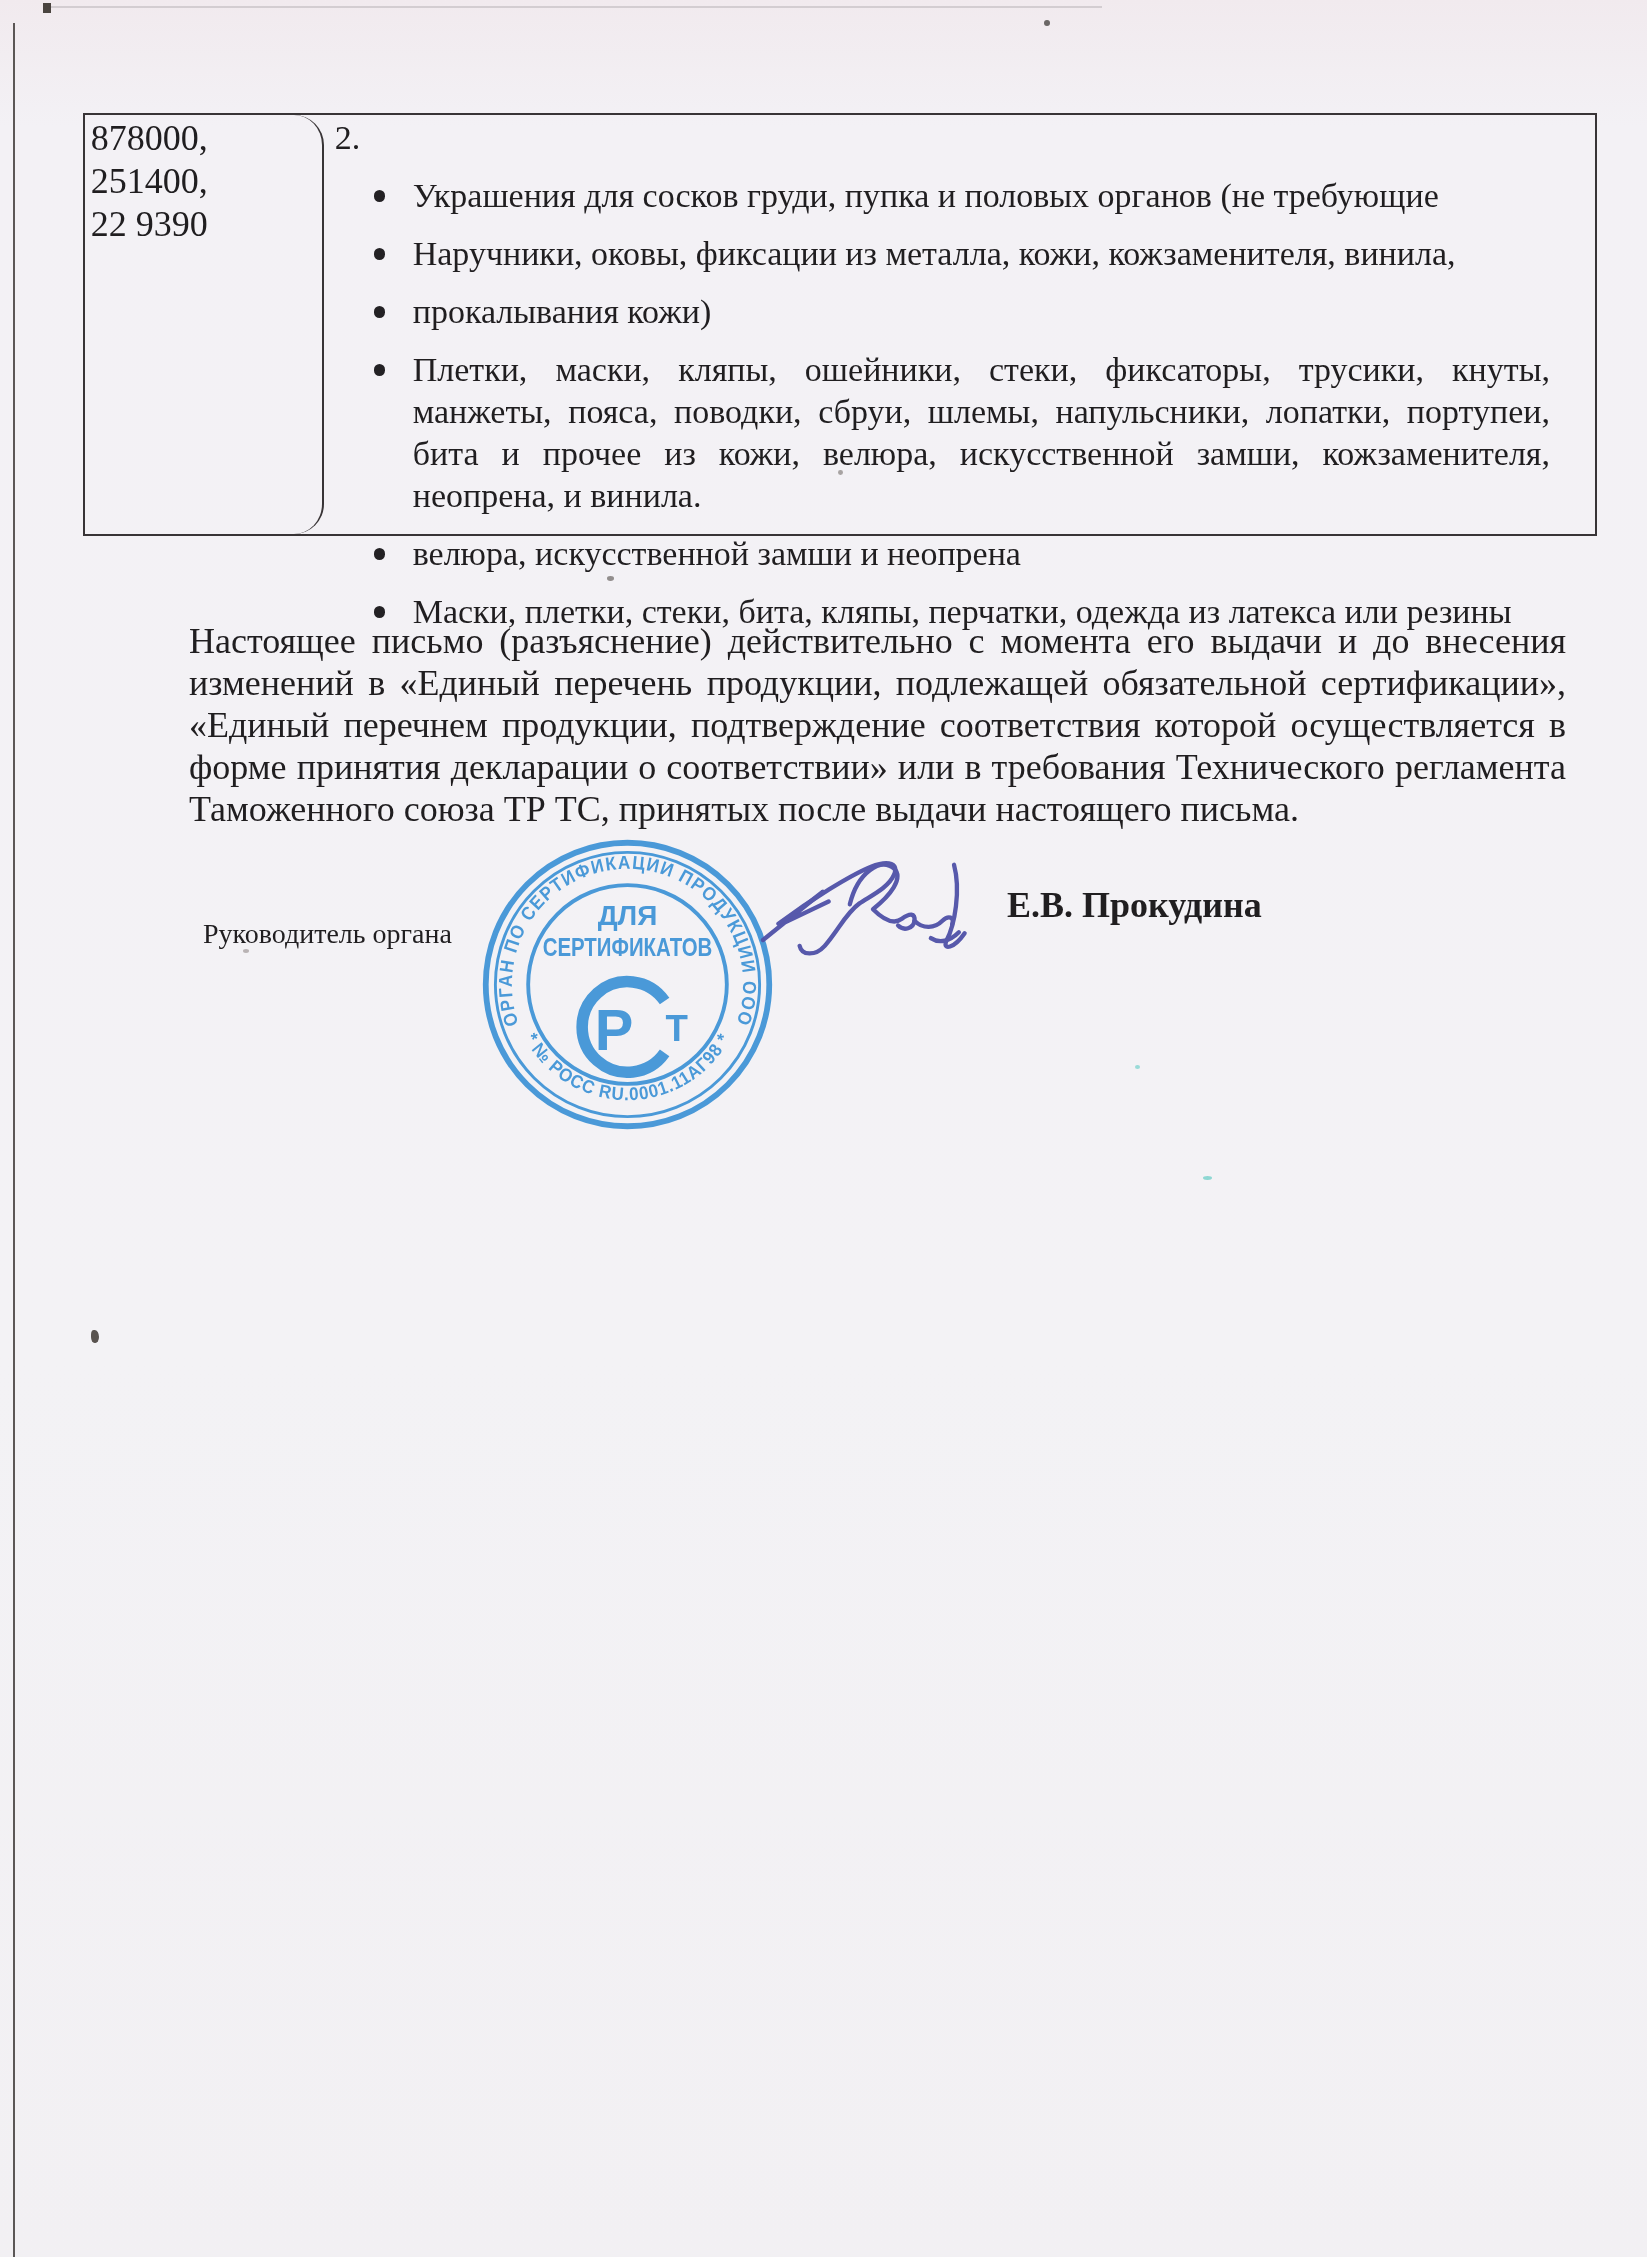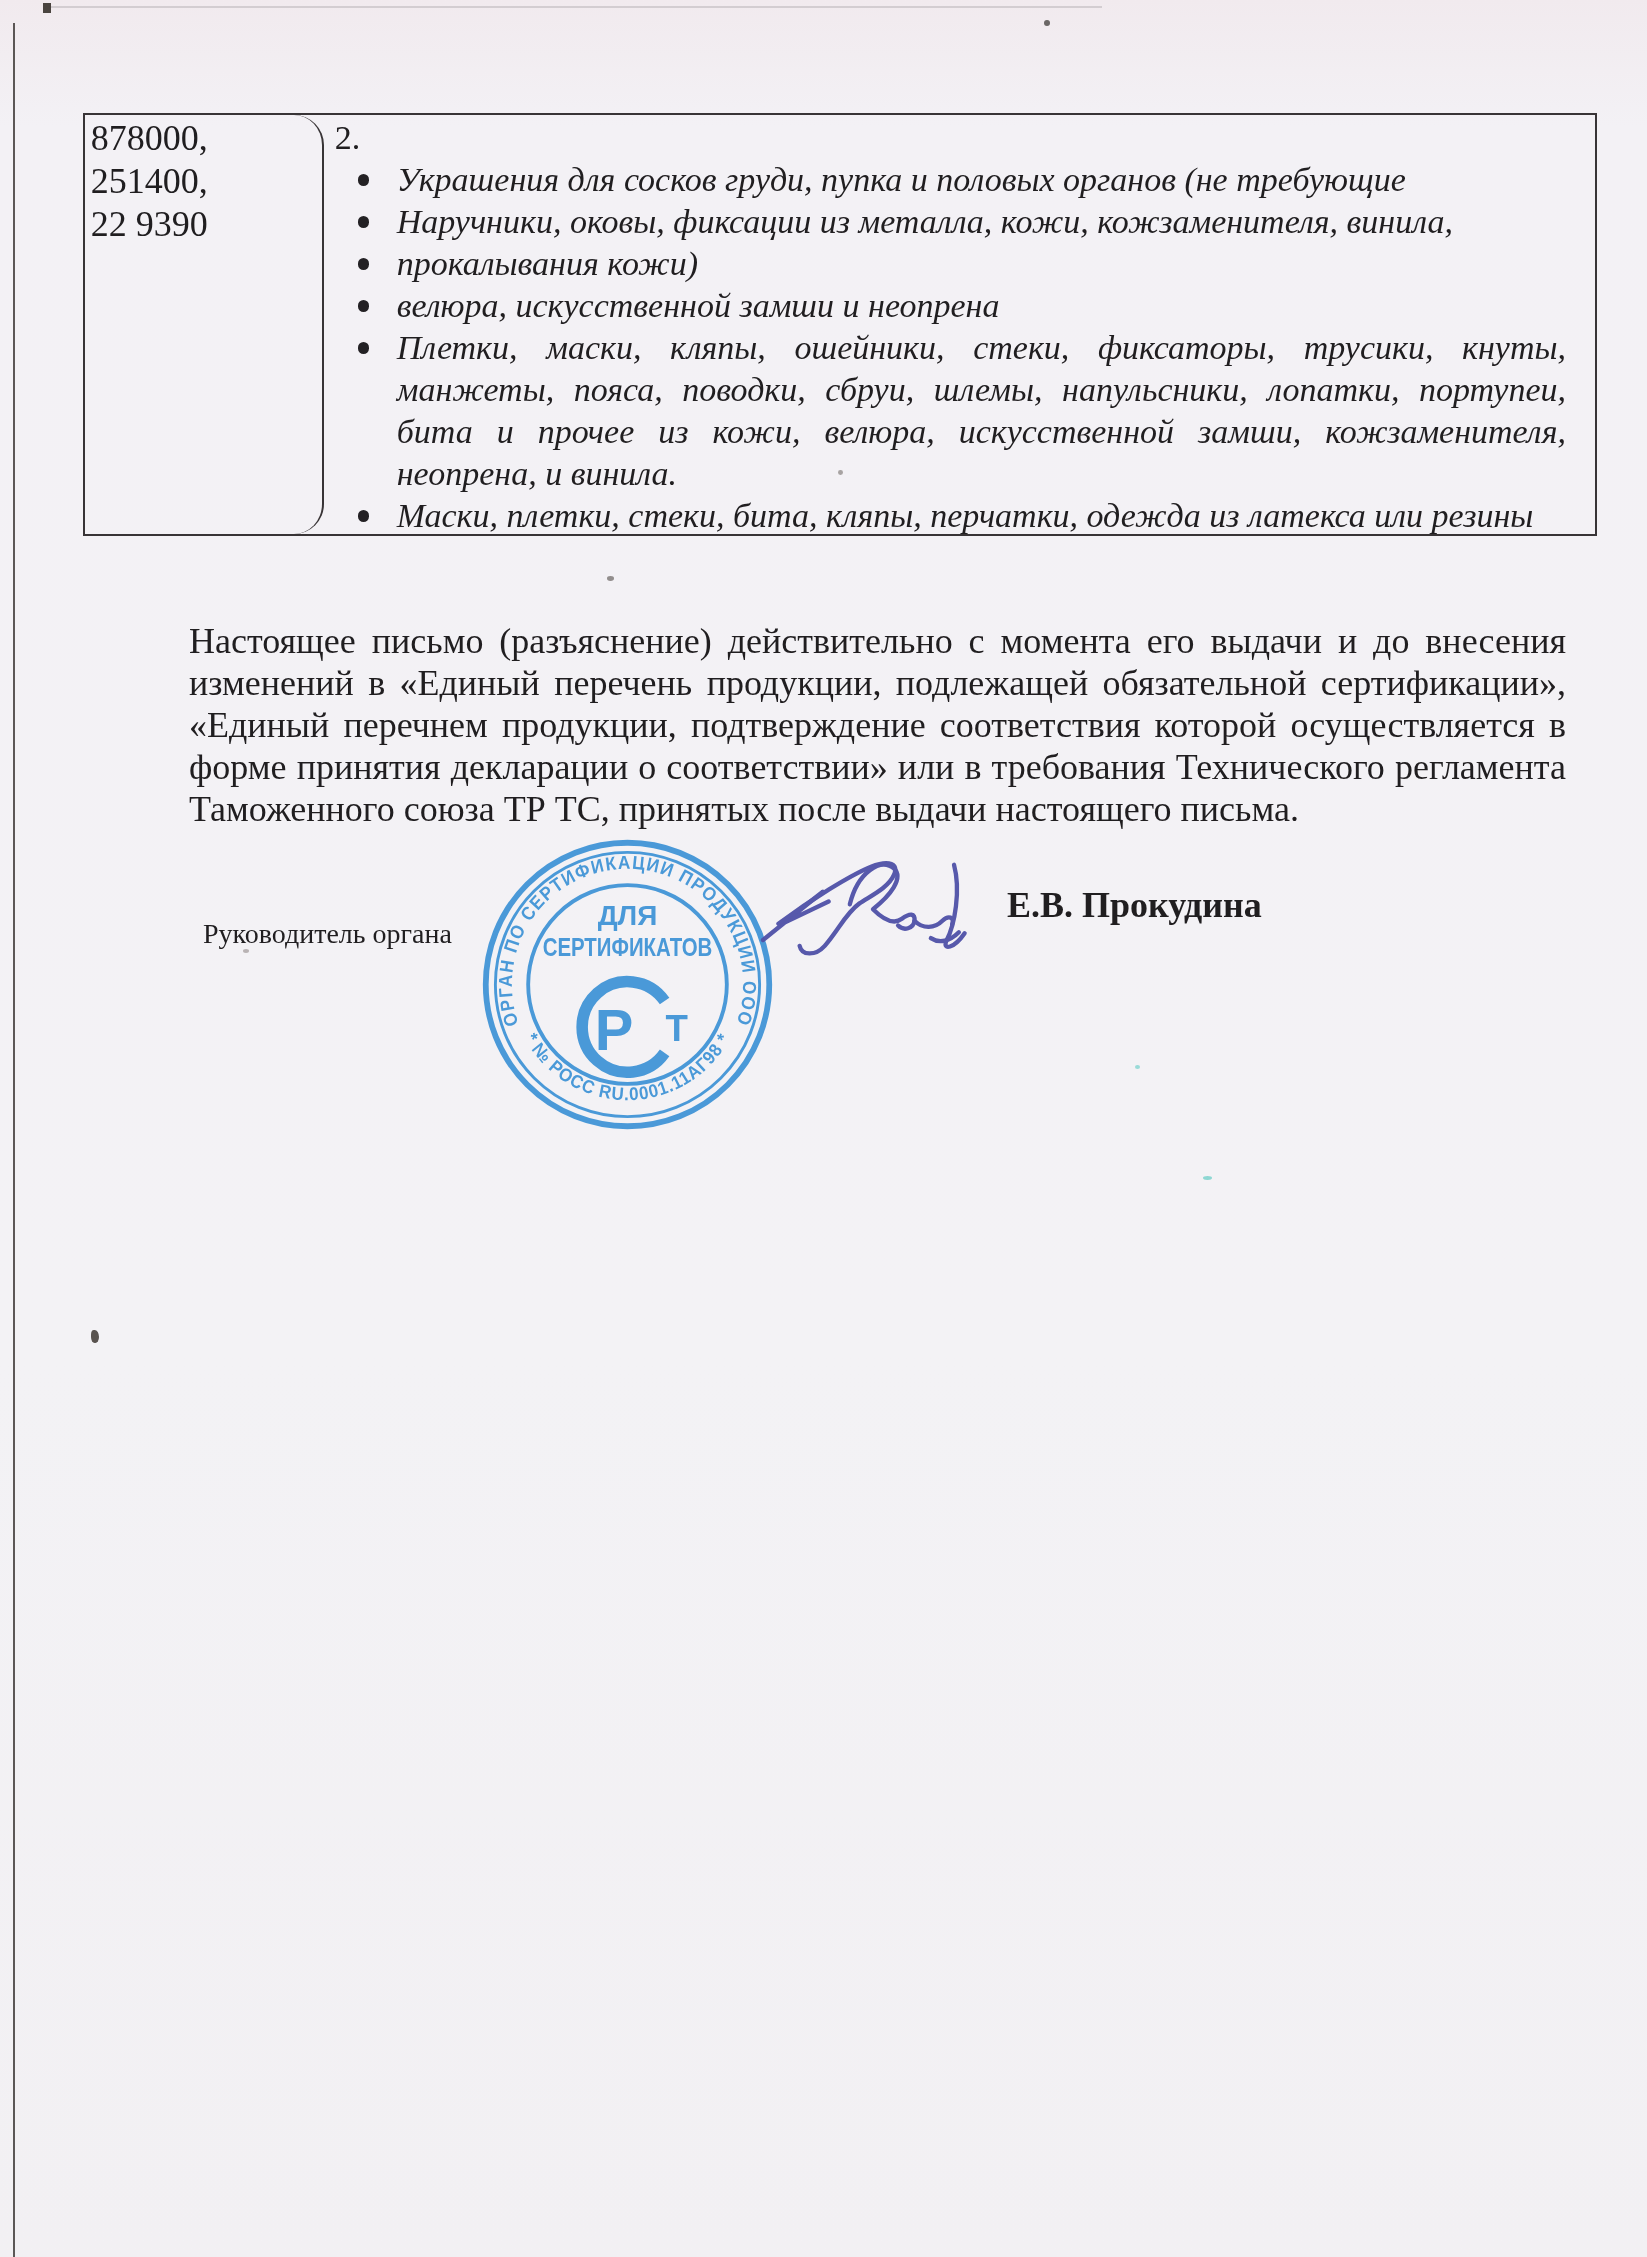--- a/index.html
+++ b/index.html
@@ -26,21 +26,21 @@
     border-right:2.9px solid #383436;box-sizing:border-box;
     padding:1.9px 5.8px;font-size:36px;line-height:43px;border-radius:30px;
   }
   .content-cell{
     position:absolute;left:242px;top:0;right:0;bottom:0;
     padding:1.9px 29px 0 7.7px;font-size:34px;line-height:42px;
   }
   .item-number{margin:0 0 0 0;}
   .bullet-list{margin:0;padding:0;}
   .li{
-    position:relative;padding-left:62px;text-align:justify;margin:0;font-style:italic;
+    position:relative;padding-left:62px;text-align:justify;margin:16px;
   }
   .li::before{
     content:"";position:absolute;left:23px;top:15.4px;
     width:11.6px;height:11.6px;border-radius:50%;background:#232124;
   }
   
   .paragraph{
     position:absolute;left:189px;top:620px;width:1377px;
     font-size:36px;line-height:42px;text-align:justify;
   }
@@ -72,22 +72,22 @@
       <div>878000,</div>
       <div>251400,</div>
       <div>22 9390</div>
     </div>
     <div class="content-cell">
       <div class="item-number">2.</div>
       <div class="bullet-list">
         <div class="li">Украшения для сосков груди, пупка и половых органов (не требующие</div>
         <div class="li">Наручники, оковы, фиксации из металла, кожи, кожзаменителя, винила,</div>
         <div class="li">прокалывания кожи)</div>
+        <div class="li">Плетки, маски, кляпы, ошейники, стеки, фиксаторы, трусики, кнуты, манжеты, пояса, поводки, сбруи, шлемы, напульсники, лопатки, портупеи, бита и прочее из кожи, велюра, искусственной замши,  кожзаменителя, неопрена, и винила.</div>
         <div class="li">велюра, искусственной замши и неопрена</div>
-        <div class="li">Плетки, маски, кляпы, ошейники, стеки, фиксаторы, трусики, кнуты, манжеты, пояса, поводки, сбруи, шлемы, напульсники, лопатки, портупеи, бита и прочее из кожи, велюра, искусственной замши,  кожзаменителя, неопрена, и винила.</div>
         <div class="li">Маски, плетки, стеки, бита, кляпы, перчатки, одежда из латекса или резины</div>
       </div>
     </div>
   </div>
 
   <div class="paragraph">Настоящее письмо (разъяснение) действительно с момента его выдачи и до внесения изменений в «Единый перечень продукции, подлежащей обязательной сертификации»,  «Единый перечнем продукции, подтверждение соответствия которой осуществляется в форме принятия декларации о соответствии» или в требования Технического регламента Таможенного союза ТР ТС, принятых после выдачи настоящего письма.</div>
 
   <div class="sig-role">Руководитель органа</div>
   <div class="sig-name">Е.В. Прокудина</div>
 

